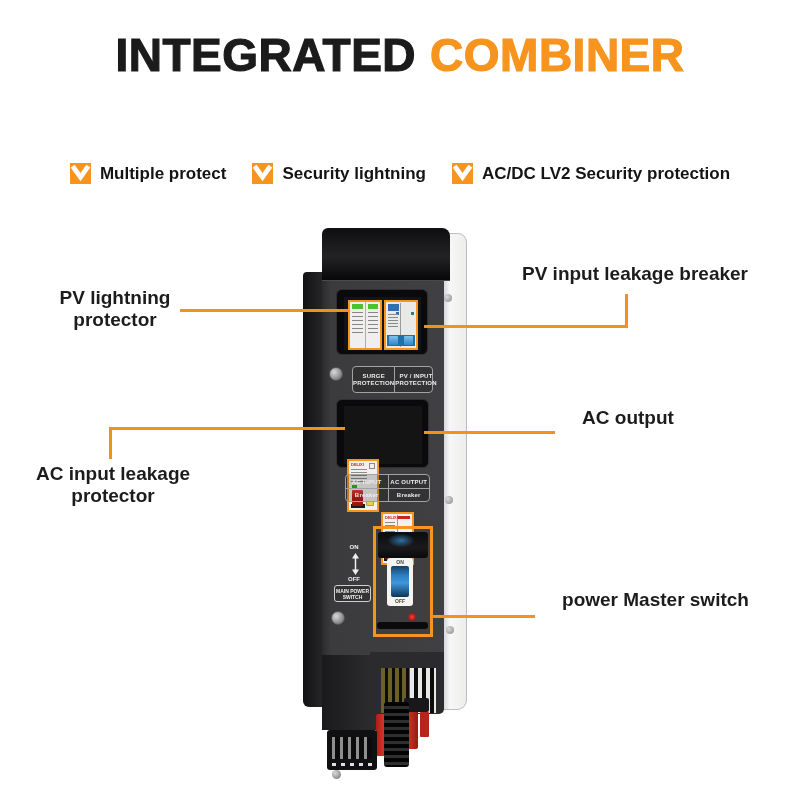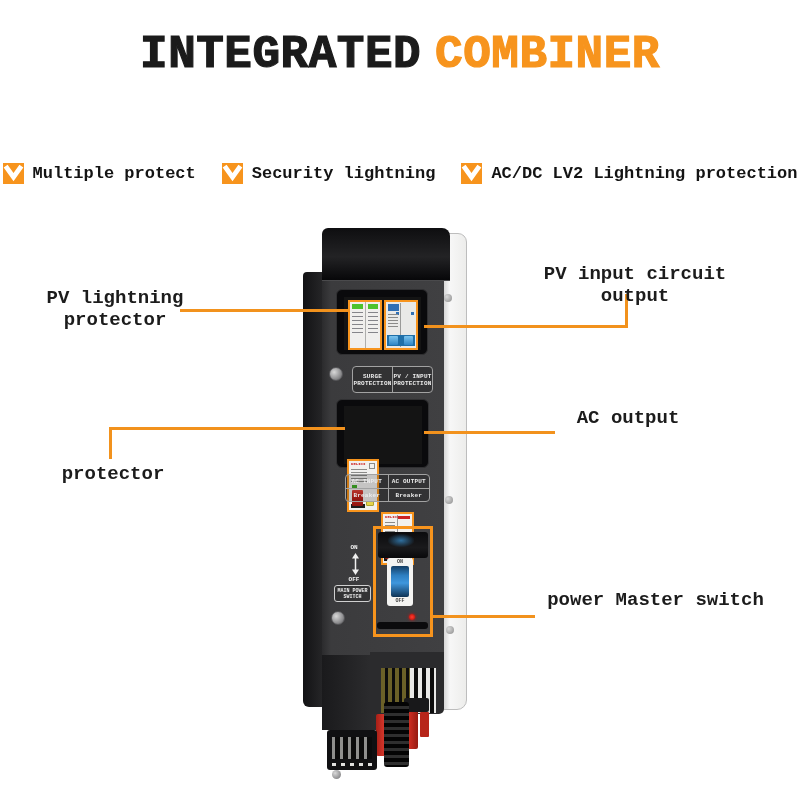--- a/index.html
+++ b/index.html
@@ -1,17 +1,17 @@
 <!DOCTYPE html>
 <html><head>
 <meta charset="utf-8">
 <style>
   html,body{margin:0;padding:0;background:#fff;}
   #canvas{position:relative;width:800px;height:800px;background:#fff;overflow:hidden;
-          font-family:Liberation Mono, monospace;}
+          font-family:Liberation Sans, sans-serif;}
   .abs{position:absolute;}
 
   
   .title{left:0;top:28px;width:800px;text-align:center;font-weight:bold;font-size:46px;
          line-height:54px;color:#1b1b1b;-webkit-text-stroke:1.2px currentColor;letter-spacing:.5px;}
   .title .sp{margin-right:14px;}
   .t-orange{color:#F7941D;-webkit-text-stroke:1.2px #F7941D;}
 
   
   .features{left:0;top:163px;width:800px;display:flex;justify-content:center;align-items:center;gap:26px;}
@@ -171,21 +171,21 @@
           <rect width="20" height="20" fill="#F7941D"></rect>
           <path d="M2.5 3 L10 13.5 L17.5 3" stroke="#fff" stroke-width="4.6" fill="none"></path>
         </svg>
       <span>Security lightning</span>
     </div>
     <div class="feature">
       <svg class="check-icon" viewBox="0 0 20 20">
           <rect width="20" height="20" fill="#F7941D"></rect>
           <path d="M2.5 3 L10 13.5 L17.5 3" stroke="#fff" stroke-width="4.6" fill="none"></path>
         </svg>
-      <span>AC/DC LV2 Lightning protection</span>
+      <span>AC/DC LV2 Security protection</span>
     </div>
   </div>
 
   <div class="abs white-side"></div>
   <div class="abs side-screw" style="left:444px;top:294px;"></div>
   <div class="abs side-screw" style="left:445px;top:496px;"></div>
   <div class="abs side-screw" style="left:446px;top:626px;"></div>
   <div class="abs fin"></div>
   <div class="abs face"></div>
   <div class="abs cap"></div>
@@ -299,25 +299,26 @@
   <div class="abs cline lineCh"></div>
   <div class="abs cline lineCv"></div>
   <div class="abs cline lineD"></div>
   <div class="abs cline lineE"></div>
 
   <div class="abs clabel cl-pv-lightning">
     <div>PV lightning</div>
     <div>protector</div>
   </div>
   <div class="abs clabel cl-pv-input">
-    <div>PV input circuit output</div>
+    <div>PV input leakage breaker</div>
   </div>
   <div class="abs clabel cl-ac-output">
     <div>AC output</div>
   </div>
   <div class="abs clabel cl-ac-input">
+    <div>AC input leakage</div>
     <div>protector</div>
   </div>
   <div class="abs clabel cl-master">
     <div>power Master switch</div>
   </div>
 
 </div>
 
 </body></html>

